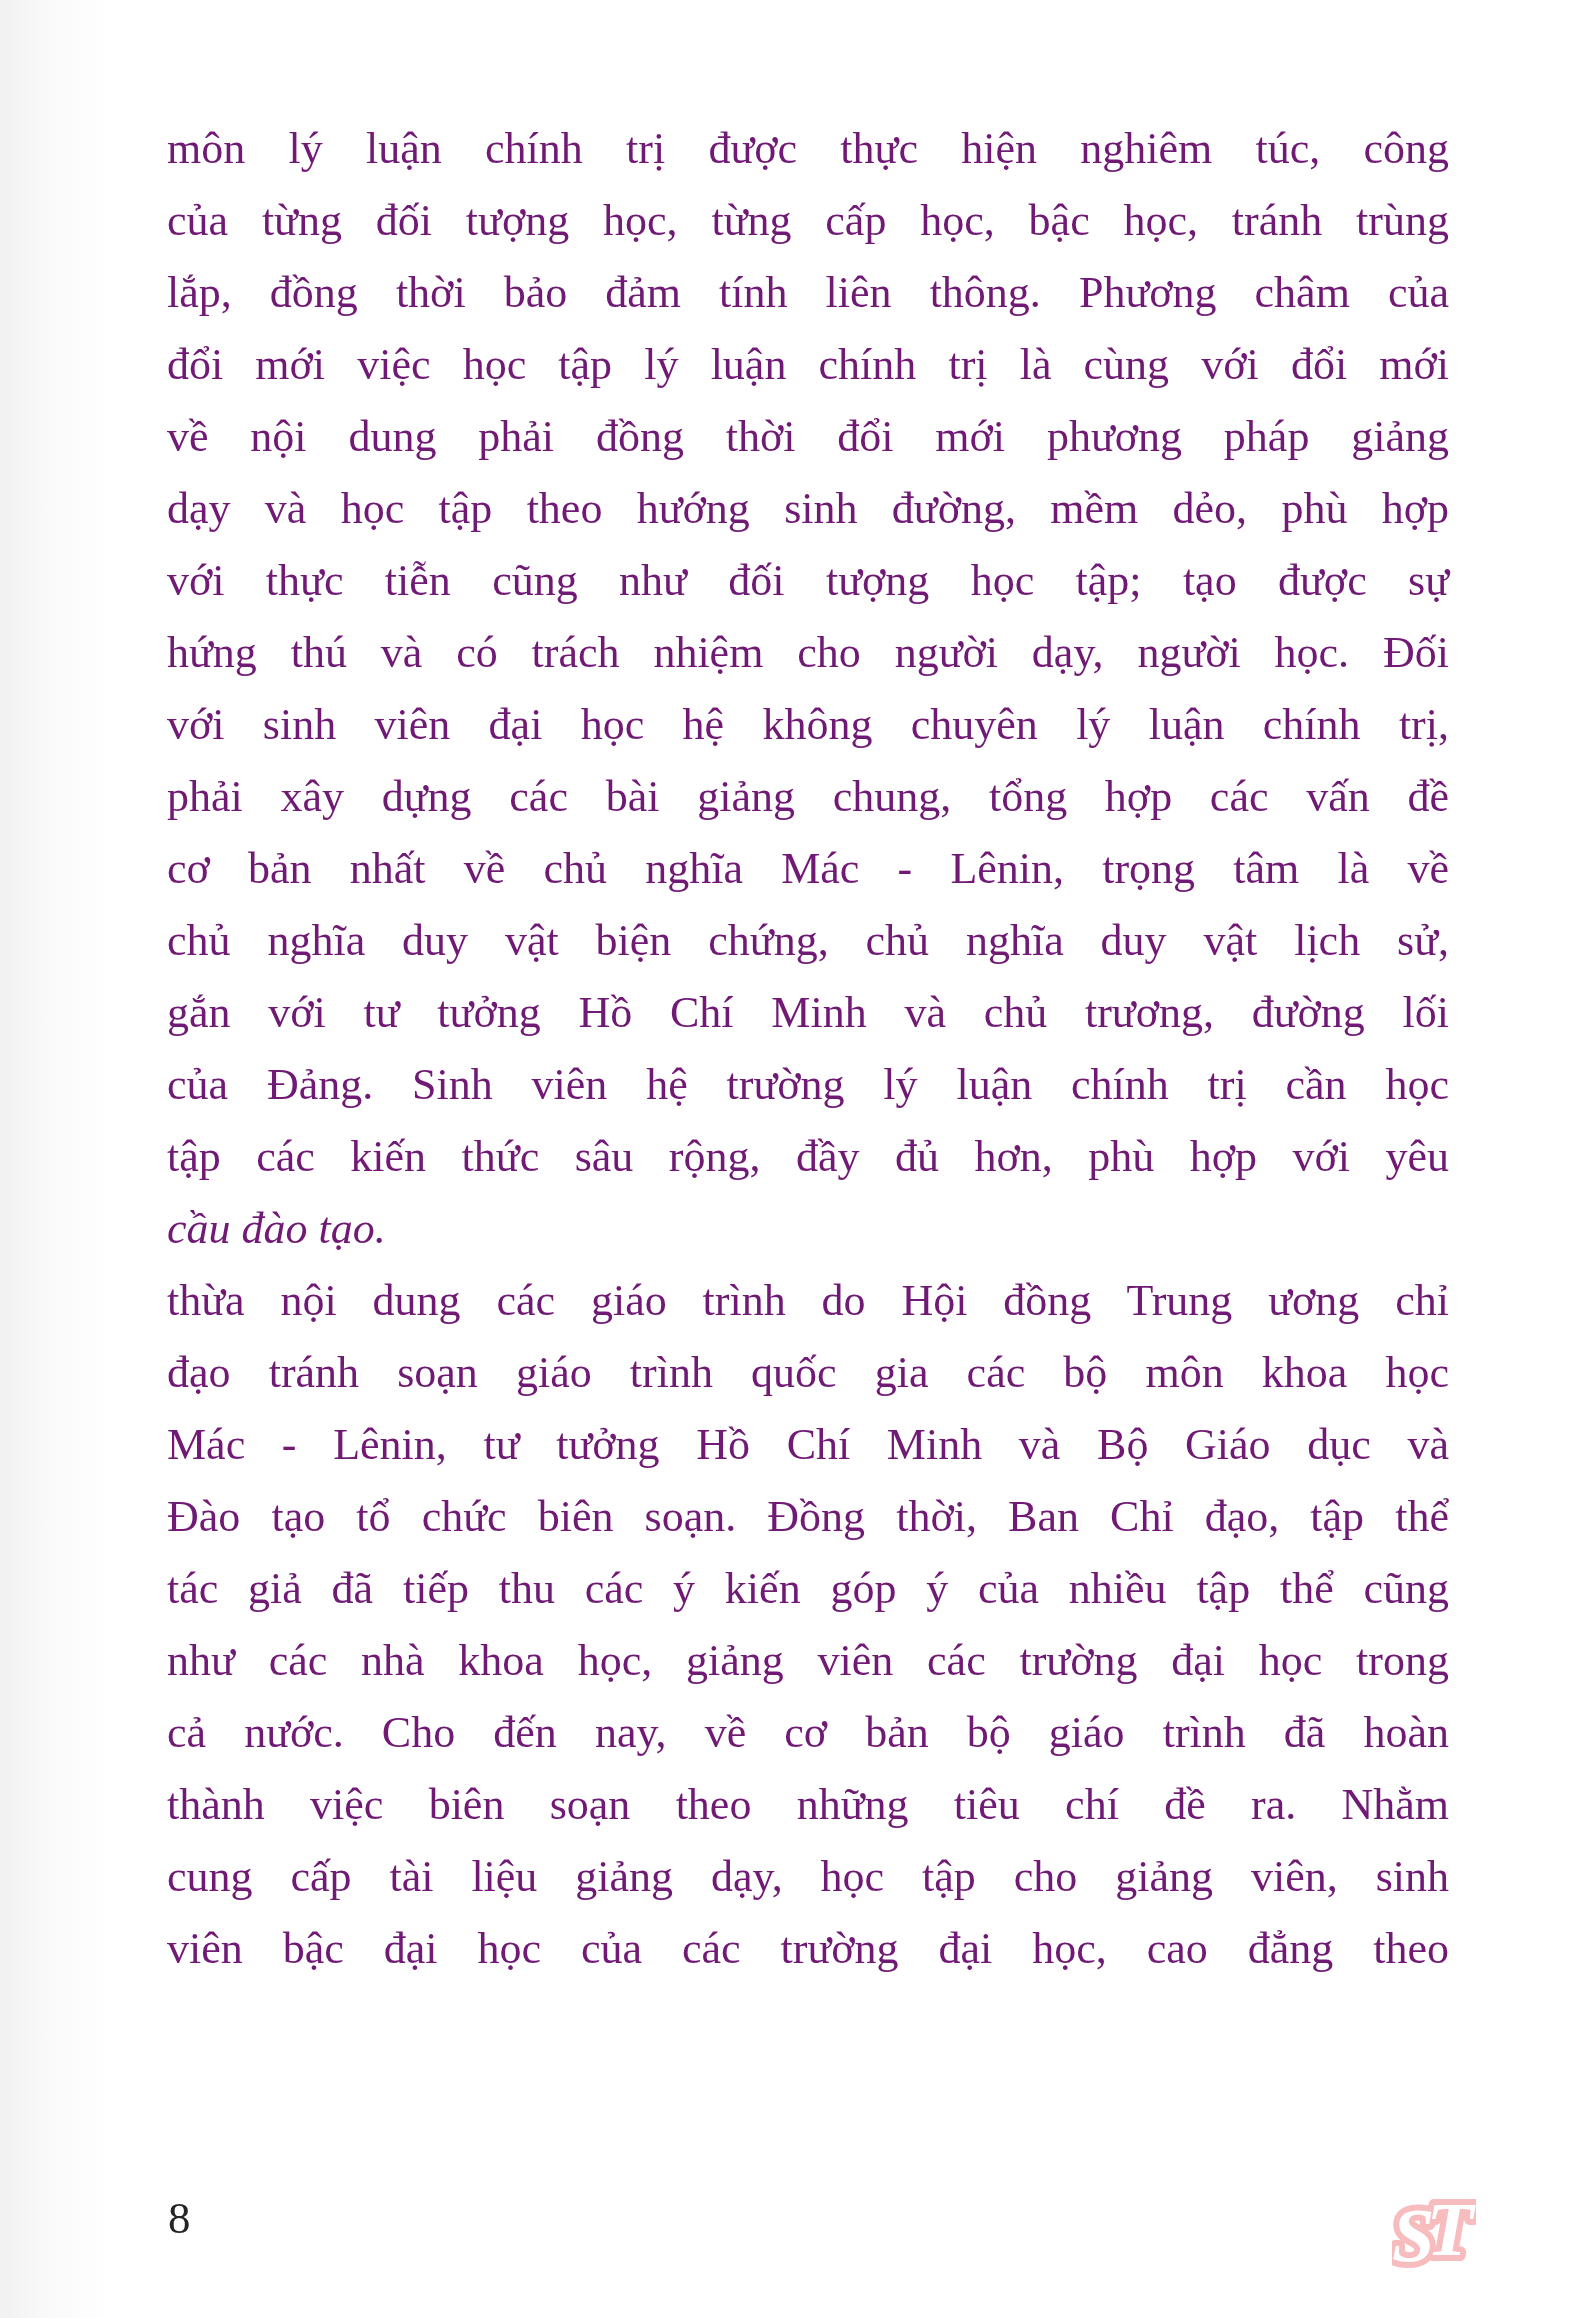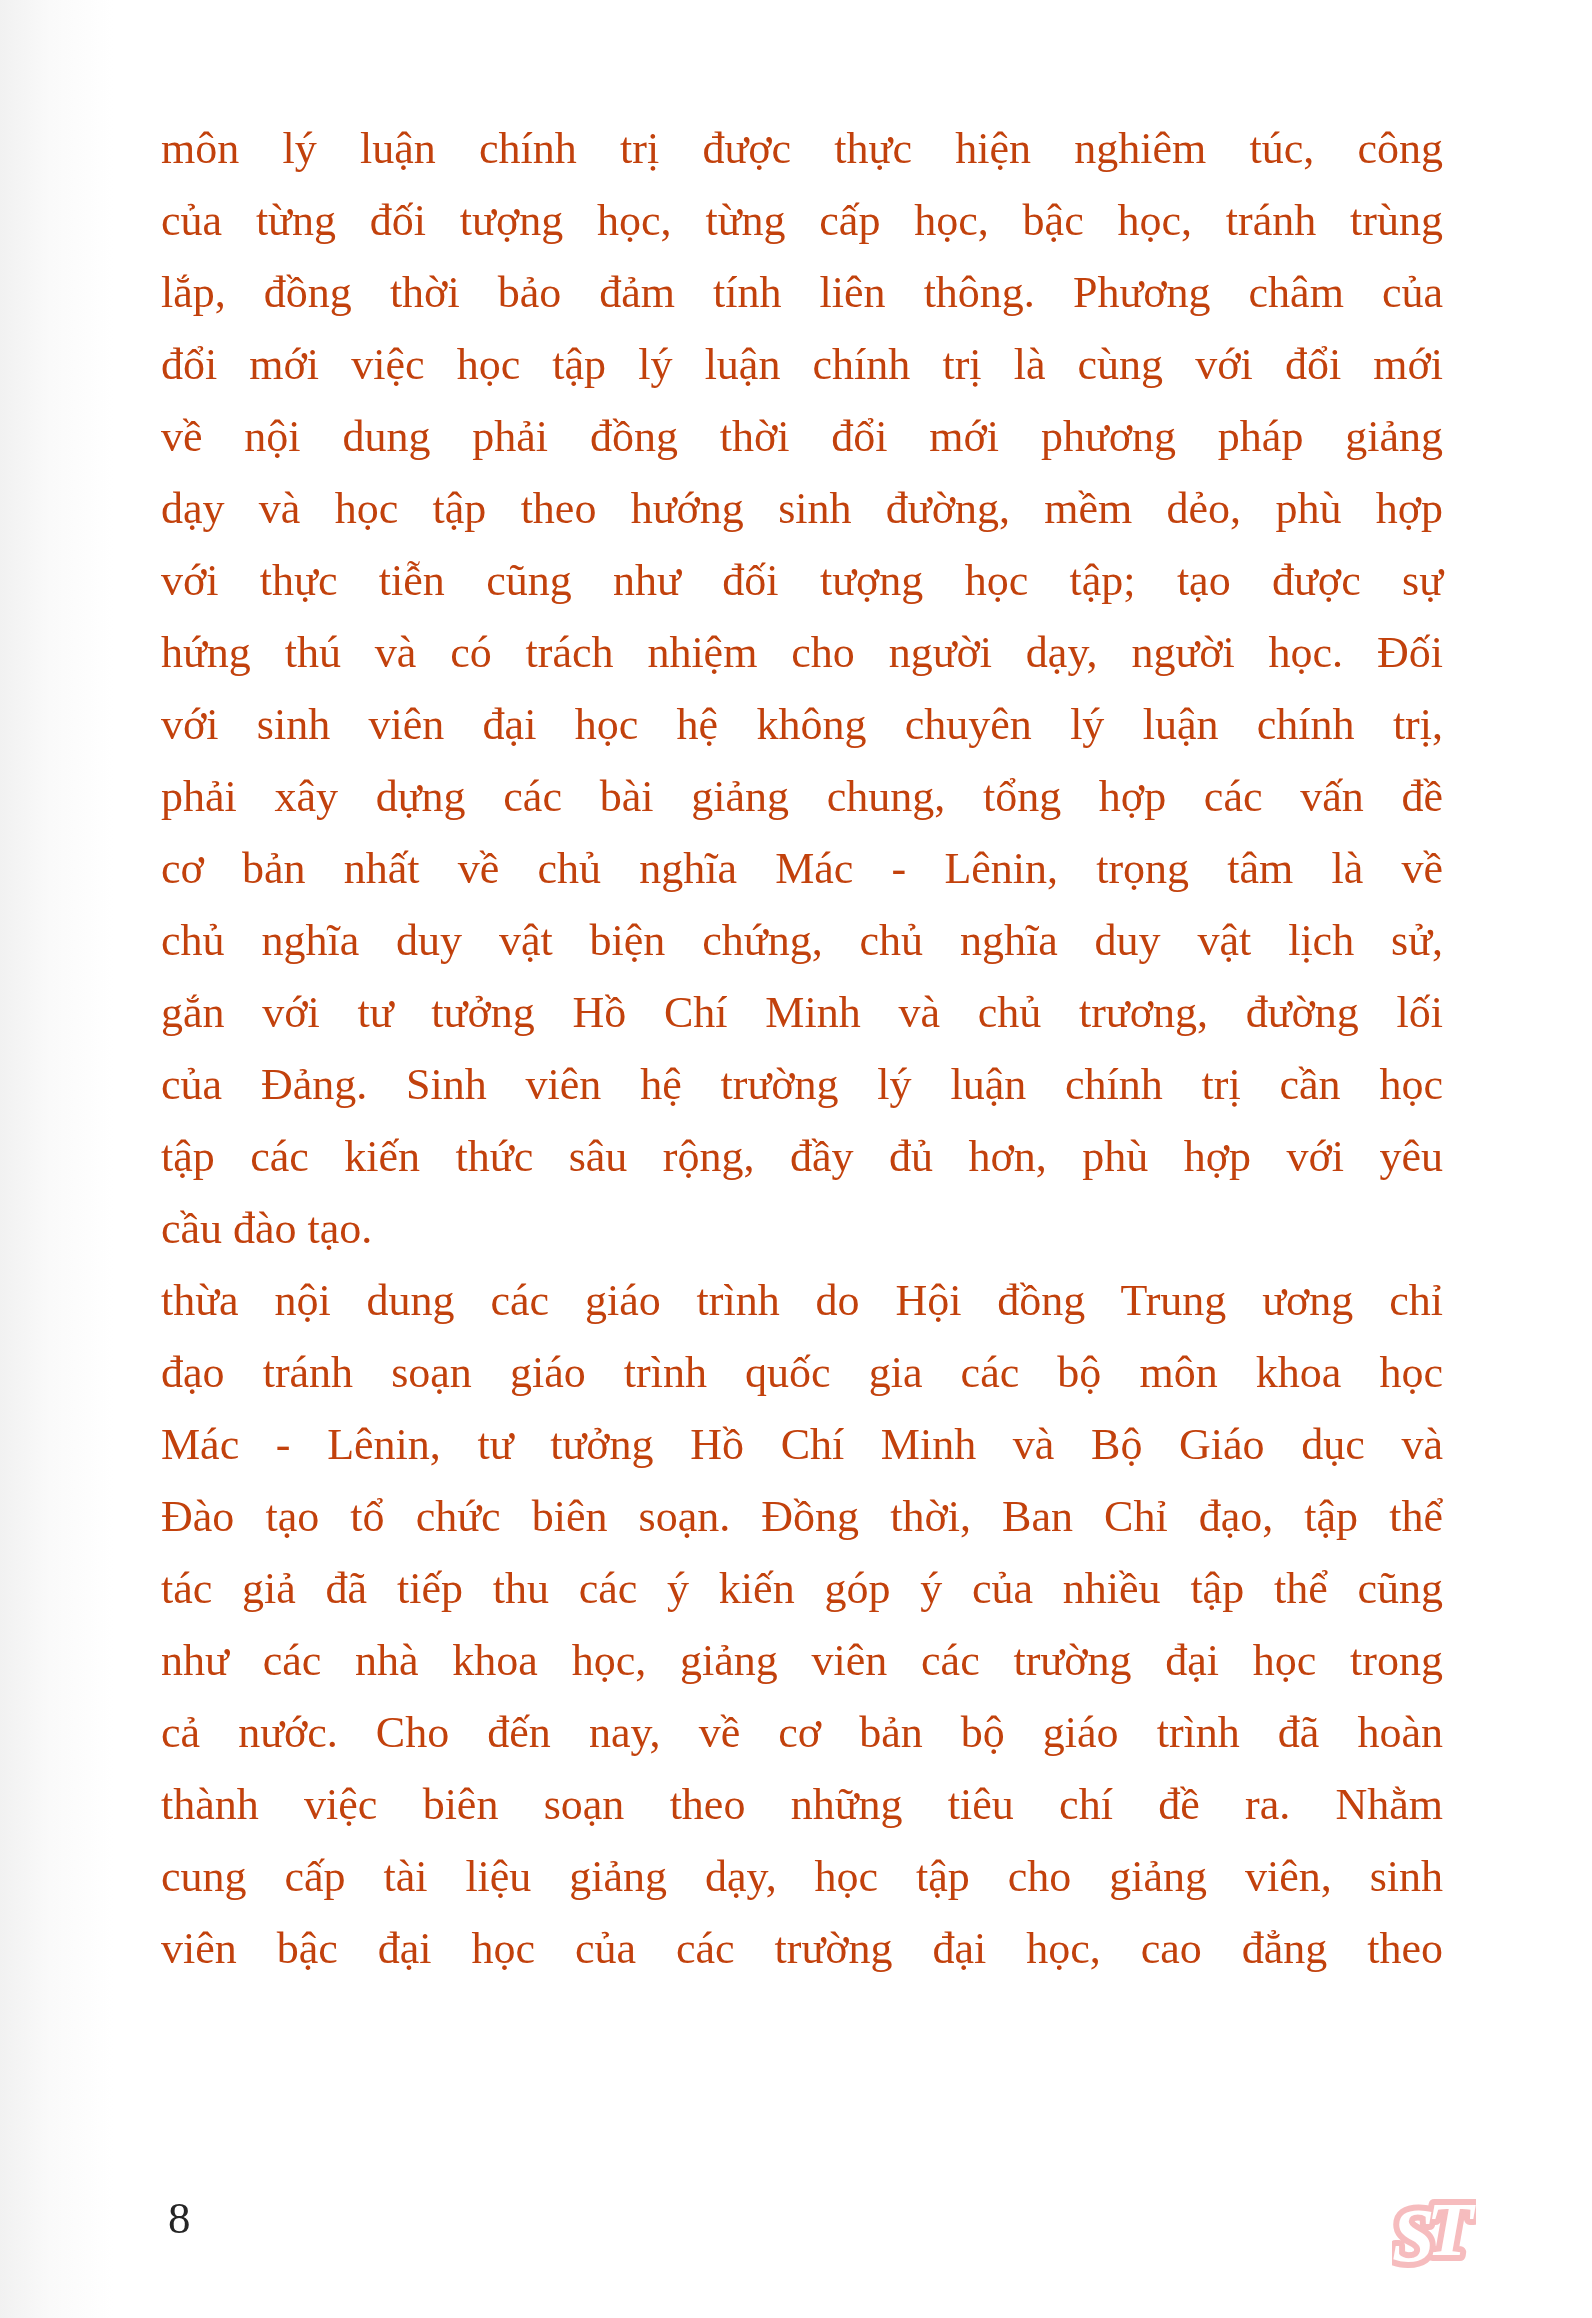--- a/index.html
+++ b/index.html
@@ -18,33 +18,34 @@
   
   .edge-shade {
     position: absolute;
     left: 0; top: 0;
     width: 113px; height: 100%;
     background: linear-gradient(90deg, #f1f1f1 0%, #fafafa 45%, #ffffff 100%);
     pointer-events: none;
   }
   .text-block {
     position: absolute;
-    left: 161px;
+    left: 167px;
     top: 113px;
     width: 1282px;
     font-size: 44px;
     line-height: 72px;
-    color: #c2410c;
+    color: #701a75;
   }
   .line {
     text-align: justify;
     text-align-last: justify;
   }
   .line.endline {
     text-align-last: left;
+    font-style: italic;
   }
   .line.indent {
     text-indent: 86px;
   }
   .pagenum {
     position: absolute;
     left: 168px;
     top: 2196px;
     font-size: 45px;
     line-height: 1;

